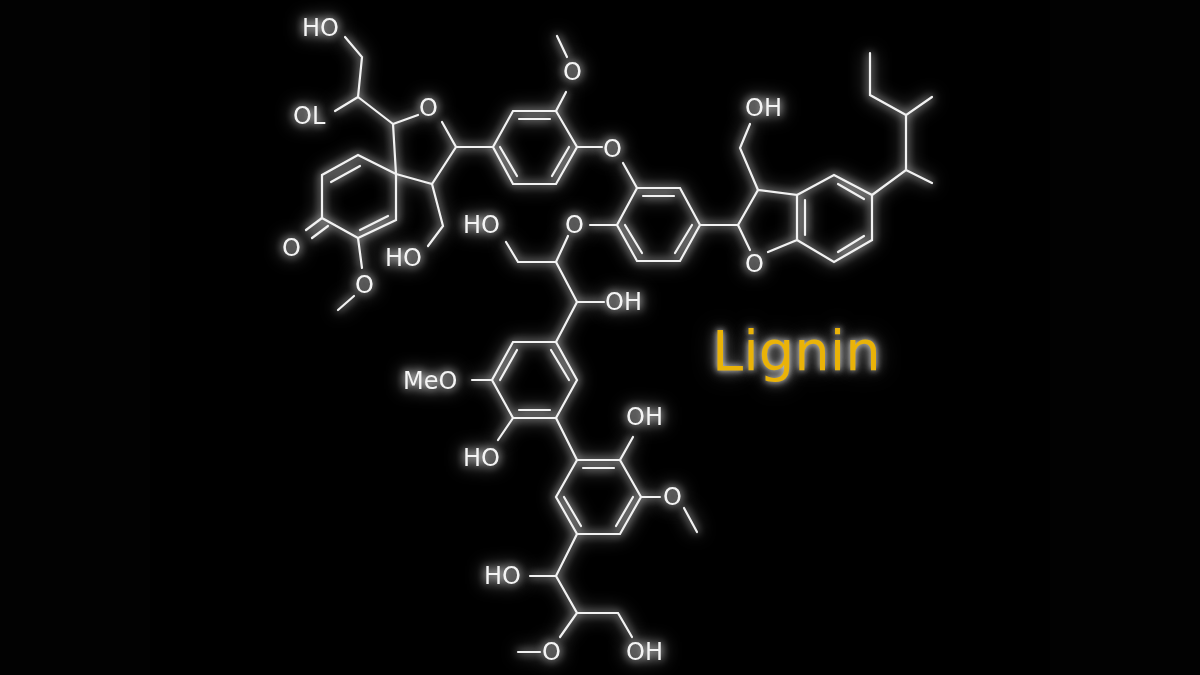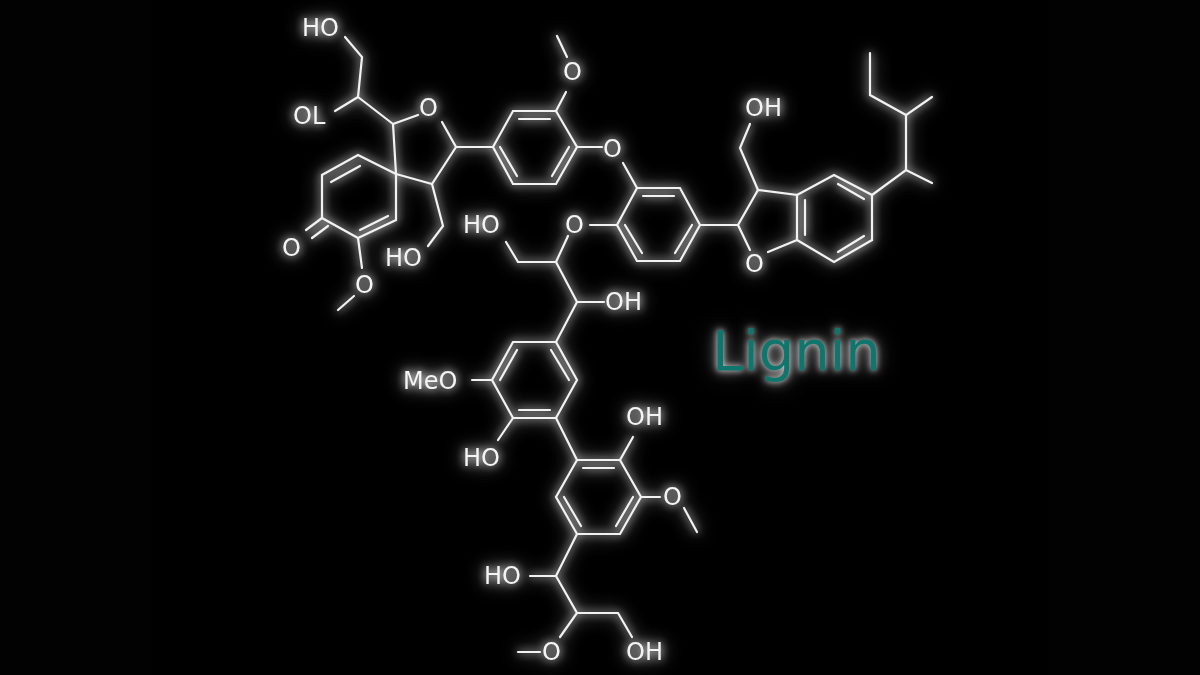--- a/index.html
+++ b/index.html
@@ -6,21 +6,21 @@
   body { width: 1200px; height: 675px; overflow: hidden; position: relative; font-family: "DejaVu Sans", "Liberation Sans", sans-serif; }
   .bg { position: absolute; inset: 0; background: #000; }
   .band-left { position: absolute; left: 0; top: 0; width: 150px; height: 675px; background: #020202; }
   .band-right { position: absolute; right: 0; top: 0; width: 150px; height: 675px; background: #020202; }
   svg.mol { position: absolute; left: 0; top: 0; width: 1200px; height: 675px; }
   .bond { stroke: #f2f2f2; stroke-width: 2.2; stroke-linecap: round; fill: none; }
   .atom { fill: #f4f4f4; font-size: 24px; font-family: "DejaVu Sans", "Liberation Sans", sans-serif; }
   .glow { filter: url(#glow); }
   .title {
     position: absolute; left: 712px; top: 318px;
-    font-size: 56px; color: #0f766e; font-family: "DejaVu Sans", "Liberation Sans", sans-serif;
+    font-size: 56px; color: #eab308; font-family: "DejaVu Sans", "Liberation Sans", sans-serif;
     letter-spacing: 0px;
     text-shadow: 0 0 6px rgba(255,255,255,0.85), 0 0 14px rgba(255,255,255,0.55), 0 0 24px rgba(255,255,255,0.35);
   }
 </style>
 </head>
 <body>
 
 <div class="bg"></div>
 <div class="band-left"></div>
 <div class="band-right"></div>

